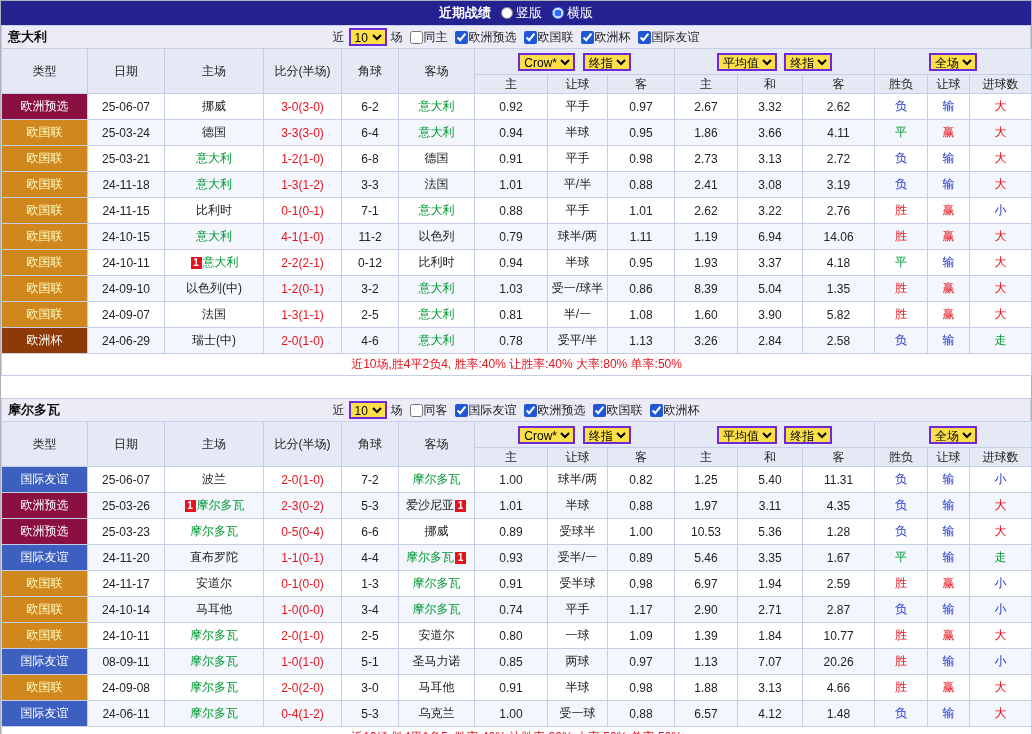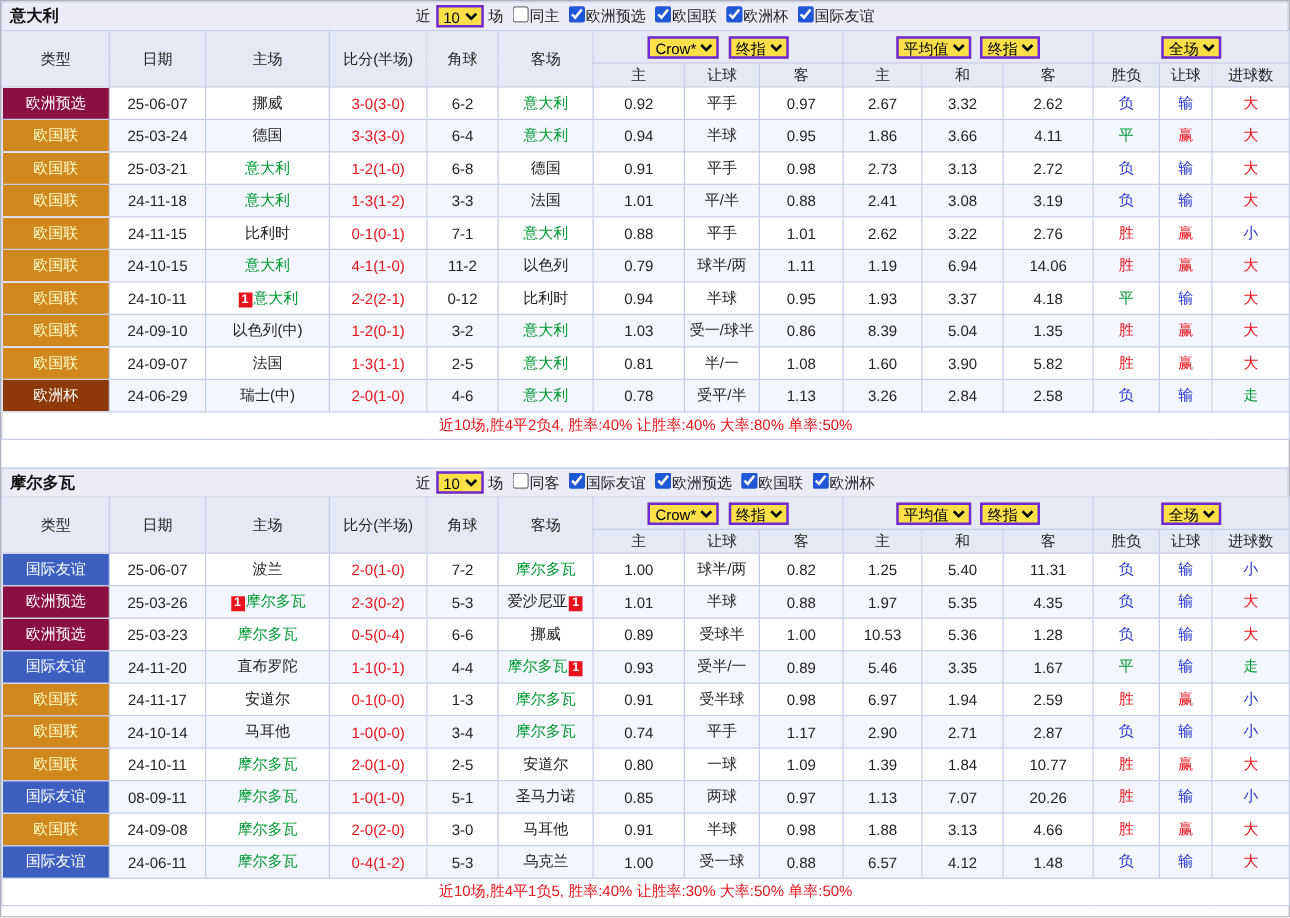--- a/index.html
+++ b/index.html
@@ -43,21 +43,21 @@
     justify-content: center;
   }
   .team-name {
     position: absolute;
     left: 6px;
     font-weight: bold;
     font-size: 13px;
     color: #111;
   }
   .filters { display: flex; align-items: center; gap: 2px; }
-  .filters .chk { display: inline-flex; align-items: flex-start; cursor: pointer; }
+  .filters .chk { display: inline-flex; align-items: center; cursor: pointer; }
   .filters input[type=checkbox] { width: 13px; height: 13px; accent-color: #1f57d6; margin: 0 1px 0 5px; }
   .sel {
     height: 18px;
     font-size: 12px;
     font-family: inherit;
     border: 2px solid #6d28d9;
     background: #fde047;
     margin: 0 2px;
   }
   
@@ -97,20 +97,31 @@
     color: #e8121c;
     background: #fff;
     border-top: 1px solid #c6cde6;
   }
 </style>
 </head>
 <body>
 
 <div class="page">
 
+  <div class="topbar">
+    <span class="topbar-title">近期战绩</span>
+    <label class="radio-label">
+      <input type="radio" name="layout" style="">
+      <span>竖版</span>
+    </label>
+    <label class="radio-label">
+      <input type="radio" name="layout" checked="" style="">
+      <span>横版</span>
+    </label>
+  </div>
 
   <section class="team-section">
     <div class="section-header">
       <span class="team-name">意大利</span>
       <div class="filters">
         <span>近</span>
         <select class="sel"><option>10</option></select>
         <span>场</span>
         <label class="chk">
           <input type="checkbox" style="">
@@ -465,21 +476,21 @@
             <td class="lg-preq">欧洲预选</td>
             <td>25-03-26</td>
             <td><span class="badge">1</span><span class="t-green">摩尔多瓦</span></td>
             <td class="t-red">2-3(0-2)</td>
             <td>5-3</td>
             <td><span>爱沙尼亚</span><span class="badge">1</span></td>
             <td>1.01</td>
             <td>半球</td>
             <td>0.88</td>
             <td>1.97</td>
-            <td>5.35</td>
+            <td>3.11</td>
             <td>4.35</td>
             <td class="t-blue">负</td>
             <td class="t-blue">输</td>
             <td class="t-red">大</td>
           </tr>
           <tr>
             <td class="lg-preq">欧洲预选</td>
             <td>25-03-23</td>
             <td><span class="t-green">摩尔多瓦</span></td>
             <td class="t-red">0-5(0-4)</td>

